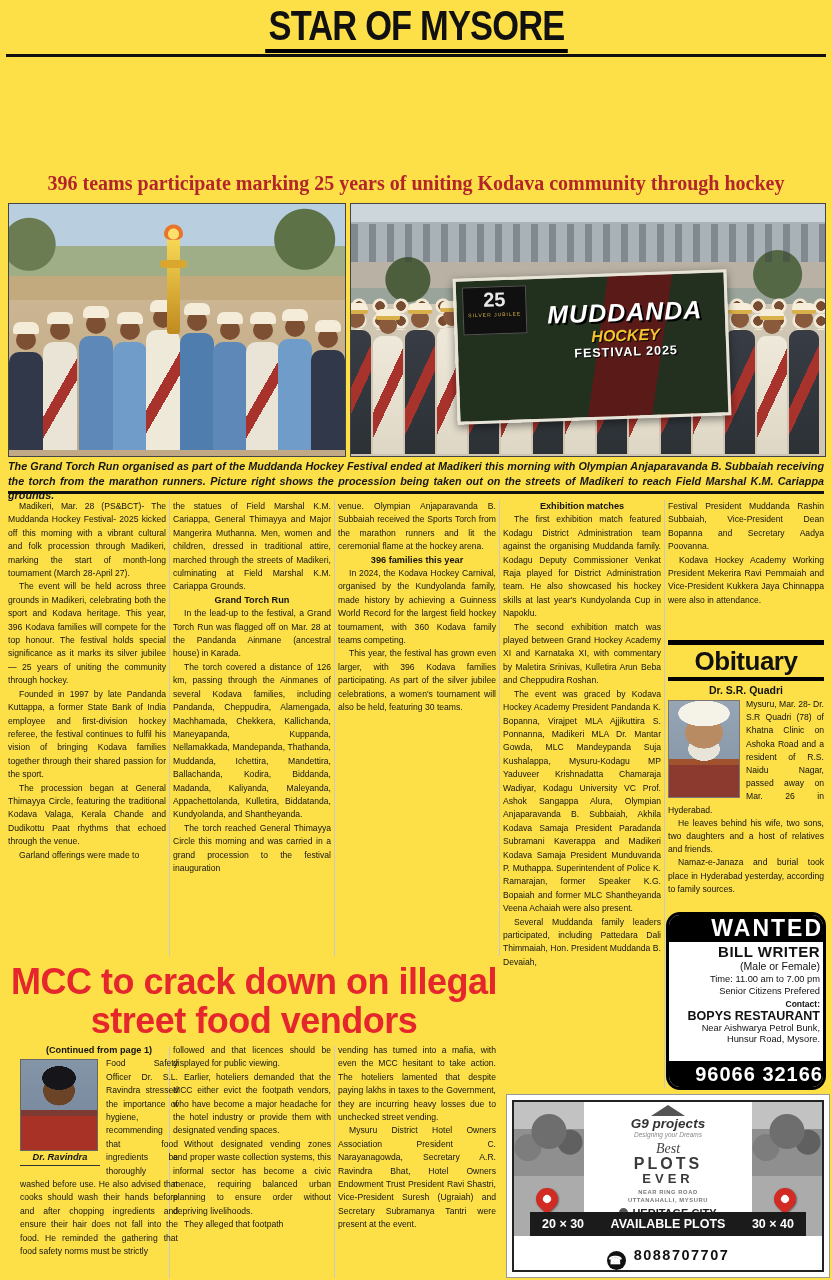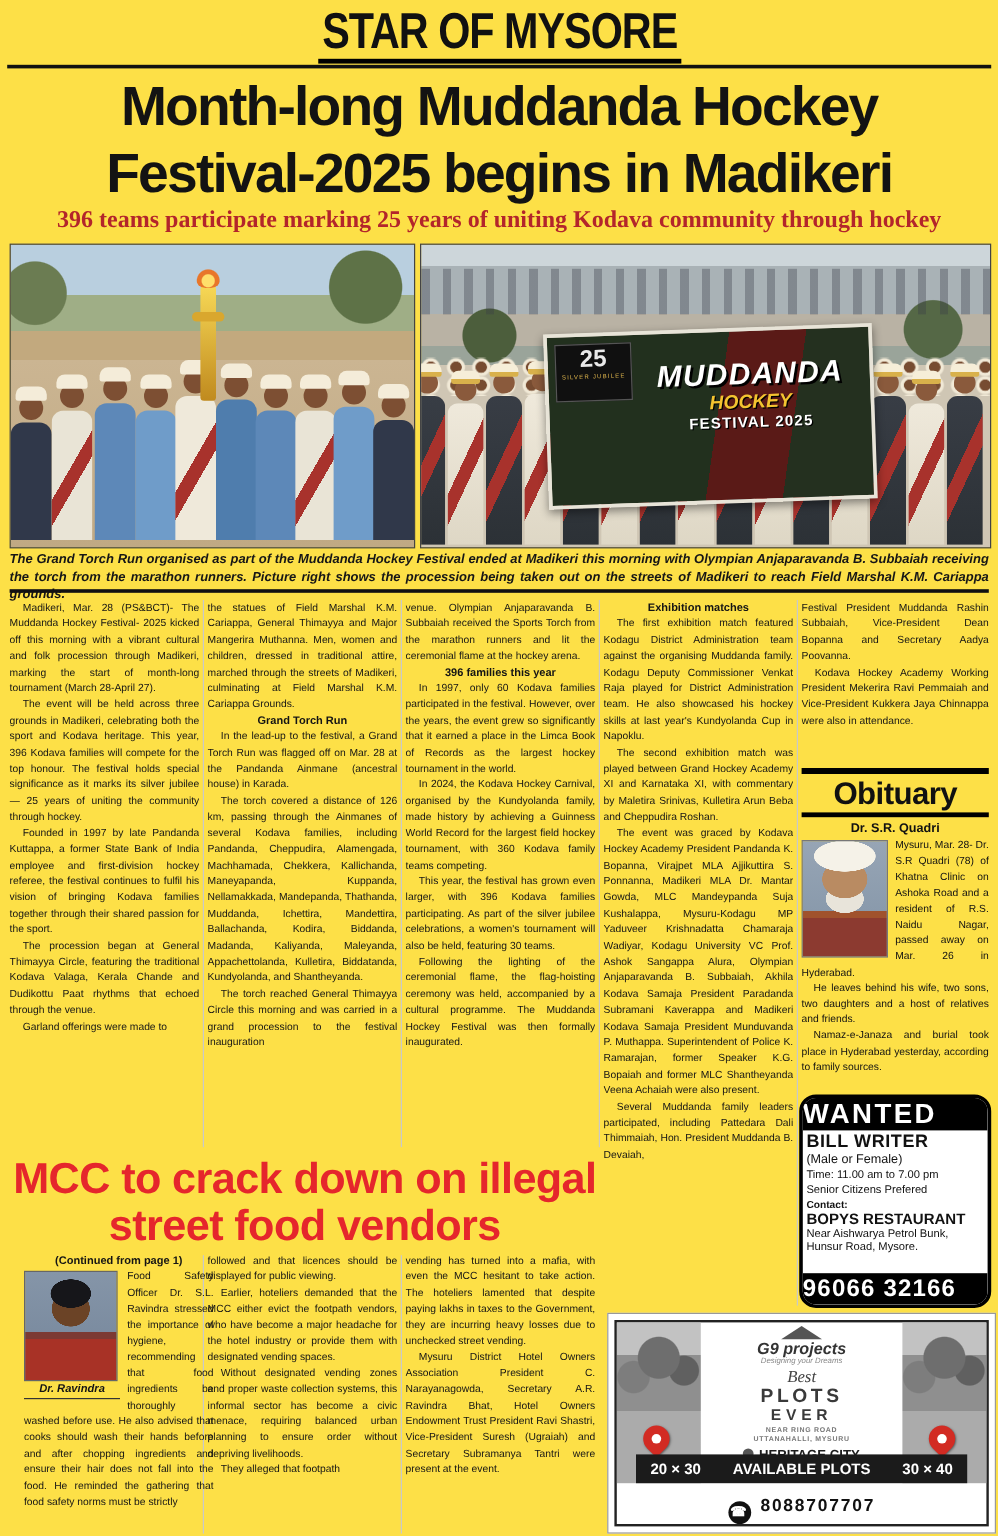--- a/index.html
+++ b/index.html
@@ -99,21 +99,21 @@
   .obit-pic{float:left;width:70px;height:96px;margin:2px 6px 1px 0;border:1px solid #777;
      background-image:
        radial-gradient(ellipse 26px 13px at 50% 13%, #f5f2e8 0 98%, rgba(0,0,0,0) 100%),
        radial-gradient(ellipse 19px 16px at 50% 33%, #b98b62 0 98%, rgba(0,0,0,0) 100%),
        radial-gradient(ellipse 16px 12px at 50% 50%, #e8e4da 0 98%, rgba(0,0,0,0) 100%),
        linear-gradient(to top,#8c3a30 0 32px,#a0522d 32px 38px,rgba(0,0,0,0) 38px),
        linear-gradient(#97a5b5,#8193a6);}
   
   .wanted{position:absolute;left:666px;top:912px;width:160px;height:178px;box-sizing:border-box;
      border:3px solid #000;border-radius:14px;background:#fff;display:flex;flex-direction:column;
-     overflow:hidden;text-align:left;}
+     overflow:hidden;text-align:right;}
   .w-top{background:#000;color:#fff;font-weight:bold;font-size:23px;line-height:27px;letter-spacing:2px;}
   .w-mid{flex:1;padding:1px 3px;}
   .w-role{font-weight:bold;font-size:15px;line-height:17px;letter-spacing:.5px;}
   .w-line{font-size:10.5px;line-height:12.5px;}
   .w-line.sm{font-size:9.3px;}
   .w-contact{font-weight:bold;font-size:8.5px;line-height:10px;margin-top:1px;}
   .w-name{font-weight:bold;font-size:12.5px;line-height:14px;}
   .w-addr{font-size:9.3px;line-height:11px;}
   .w-phone{background:#000;color:#fff;font-weight:bold;font-size:20px;line-height:26px;letter-spacing:1px;}
   
@@ -171,24 +171,20 @@
 </head>
 <body>
 
 <div class="page">
 
   <div class="masthead">
     <span>STAR OF MYSORE</span>
   </div>
   <div class="top-rule"></div>
 
-  <h1 class="headline" style="margin:0;">
-    <span>Month-long Muddanda Hockey</span><br>
-    <span>Festival-2025 begins in Madikeri</span>
-  </h1>
   <div class="subhead">396 teams participate marking 25 years of uniting Kodava community through hockey</div>
 
   <div class="photo photo-left">
     <i></i>
       <i></i>
       <i></i>
     <i></i>
       <i></i>
       <i></i>
     <i></i>
@@ -242,24 +238,22 @@
   <div class="col c2">
     <p class="ni">the statues of Field Marshal K.M. Cariappa, General Thimayya and Major Mangerira Muthanna. Men, women and children, dressed in traditional attire, marched through the streets of Madikeri, culminating at Field Marshal K.M. Cariappa Grounds.</p>
     <p class="sec-h">Grand Torch Run</p>
     <p>In the lead-up to the festival, a Grand Torch Run was flagged off on Mar. 28 at the Pandanda Ainmane (ancestral house) in Karada.</p>
     <p>The torch covered a distance of 126 km, passing through the Ainmanes of several Kodava families, including Pandanda, Cheppudira, Alamengada, Machhamada, Chekkera, Kallichanda, Maneyapanda, Kuppanda, Nellamakkada, Mandepanda, Thathanda, Muddanda, Ichettira, Mandettira, Ballachanda, Kodira, Biddanda, Madanda, Kaliyanda, Maleyanda, Appachettolanda, Kulletira, Biddatanda, Kundyolanda, and Shantheyanda.</p>
     <p>The torch reached General Thimayya Circle this morning and was carried in a grand procession to the festival inauguration</p>
   </div>
   <div class="col c3">
     <p class="ni">venue. Olympian Anjaparavanda B. Subbaiah received the Sports Torch from the marathon runners and lit the ceremonial flame at the hockey arena.</p>
     <p class="sec-h">396 families this year</p>
-    <p>In 1997, only 60 Kodava families participated in the festival. However, over the years, the event grew so significantly that it earned a place in the Limca Book of Records as the largest hockey tournament in the world.</p>
     <p>In 2024, the Kodava Hockey Carnival, organised by the Kundyolanda family, made history by achieving a Guinness World Record for the largest field hockey tournament, with 360 Kodava family teams competing.</p>
     <p>This year, the festival has grown even larger, with 396 Kodava families participating. As part of the silver jubilee celebrations, a women's tournament will also be held, featuring 30 teams.</p>
-    <p>Following the lighting of the ceremonial flame, the flag-hoisting ceremony was held, accompanied by a cultural programme. The Muddanda Hockey Festival was then formally inaugurated.</p>
   </div>
   <div class="col c4">
     <p class="sec-h">Exhibition matches</p>
     <p>The first exhibition match featured Kodagu District Administration team against the organising Muddanda family. Kodagu Deputy Commissioner Venkat Raja played for District Administration team. He also showcased his hockey skills at last year's Kundyolanda Cup in Napoklu.</p>
     <p>The second exhibition match was played between Grand Hockey Academy XI and Karnataka XI, with commentary by Maletira Srinivas, Kulletira Arun Beba and Cheppudira Roshan.</p>
     <p>The event was graced by Kodava Hockey Academy President Pandanda K. Bopanna, Virajpet MLA Ajjikuttira S. Ponnanna, Madikeri MLA Dr. Mantar Gowda, MLC Mandeypanda Suja Kushalappa, Mysuru-Kodagu MP Yaduveer Krishnadatta Chamaraja Wadiyar, Kodagu University VC Prof. Ashok Sangappa Alura, Olympian Anjaparavanda B. Subbaiah, Akhila Kodava Samaja President Paradanda Subramani Kaverappa and Madikeri Kodava Samaja President Munduvanda P. Muthappa. Superintendent of Police K. Ramarajan, former Speaker K.G. Bopaiah and former MLC Shantheyanda Veena Achaiah were also present.</p>
     <p>Several Muddanda family leaders participated, including Pattedara Dali Thimmaiah, Hon. President Muddanda B. Devaiah,</p>
   </div>
   <div class="col c5">
     <p class="ni">Festival President Muddanda Rashin Subbaiah, Vice-President Dean Bopanna and Secretary Aadya Poovanna.</p>

